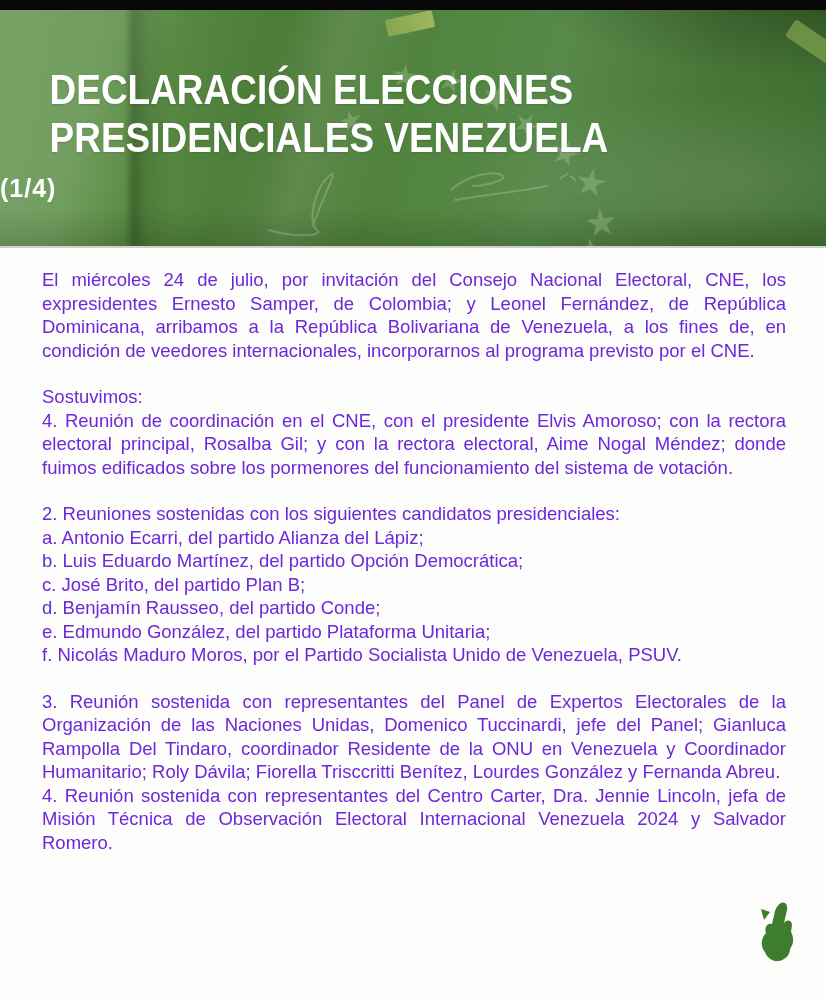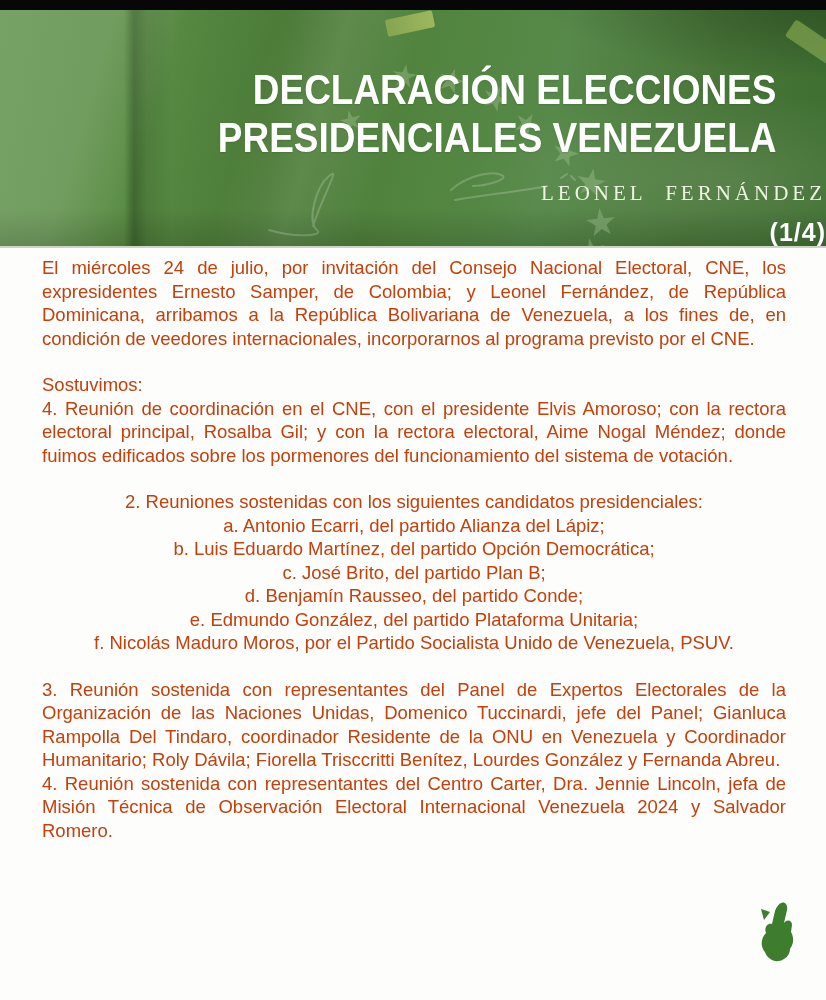--- a/index.html
+++ b/index.html
@@ -64,21 +64,21 @@
     clip-path: polygon(50% 0%, 61% 35%, 98% 35%, 68% 57%, 79% 91%, 50% 70%, 21% 91%, 32% 57%, 2% 35%, 39% 35%);
   }
   .signature { position: absolute; left: 255px; top: 150px; opacity: 0.9; }
 
   .header-content {
     position: relative;
     z-index: 2;
     height: 100%;
     box-sizing: border-box;
     padding-top: 56px;
-    text-align: right;
+    text-align: left;
     color: #ffffff;
   }
   .title { margin: 0; }
   .title-line {
     display: block;
     font-size: 42px;
     line-height: 48px;
     font-weight: 700;
     letter-spacing: 0px;
     transform: scaleX(0.88);
@@ -99,32 +99,32 @@
     margin-top: 11px;
     font-size: 25px;
     line-height: 30px;
     font-weight: 700;
     letter-spacing: 1px;
   }
 
   
   .doc-body {
     position: absolute;
-    left: 0; top: 244px;
+    left: 0; top: 256px;
     width: 100%;
     box-sizing: border-box;
     padding: 12px 40px 0 42px;
-    color: #c2410c;
+    color: #6d28d9;
   }
   .block {
     margin: 0 0 23px 0;
     font-size: 18.5px;
     line-height: 23.5px;
     white-space: pre-line;
-    text-align: center;
+    text-align: left;
   }
   .block.justify { text-align: justify; text-justify: inter-word; }
   .block:last-of-type { margin-bottom: 0; }
 
   .hand {
     position: absolute;
     left: 750px; top: 900px;
     width: 52px; height: 68px;
     z-index: 3;
   }
@@ -156,21 +156,20 @@
           <path d="M200 40 C 232 34, 262 32, 292 26"></path>
           <path d="M306 18 l6 -4 M316 16 l4 4"></path>
         </g>
       </svg>
     </div>
     <div class="header-content">
       <h1 class="title">
         <span class="title-line">DECLARACIÓN ELECCIONES</span>
         <span class="title-line">PRESIDENCIALES VENEZUELA</span>
       </h1>
-      <div class="author">LEONEL FERNÁNDEZ</div>
       <div class="page-indicator">(1/4)</div>
     </div>
   </header>
 
   <main class="doc-body">
     <p class="block justify">El miércoles 24 de julio, por invitación del Consejo Nacional Electoral, CNE, los expresidentes Ernesto Samper, de Colombia; y Leonel Fernández, de República Dominicana, arribamos a la República Bolivariana de Venezuela, a los fines de, en condición de veedores internacionales, incorporarnos al programa previsto por el CNE.</p>
     <p class="block justify">Sostuvimos:
 4. Reunión de coordinación en el CNE, con el presidente Elvis Amoroso; con la rectora electoral principal, Rosalba Gil; y con la rectora electoral, Aime Nogal Méndez; donde fuimos edificados sobre los pormenores del funcionamiento del sistema de votación.</p>
     <p class="block">2. Reuniones sostenidas con los siguientes candidatos presidenciales:
 a. Antonio Ecarri, del partido Alianza del Lápiz;

